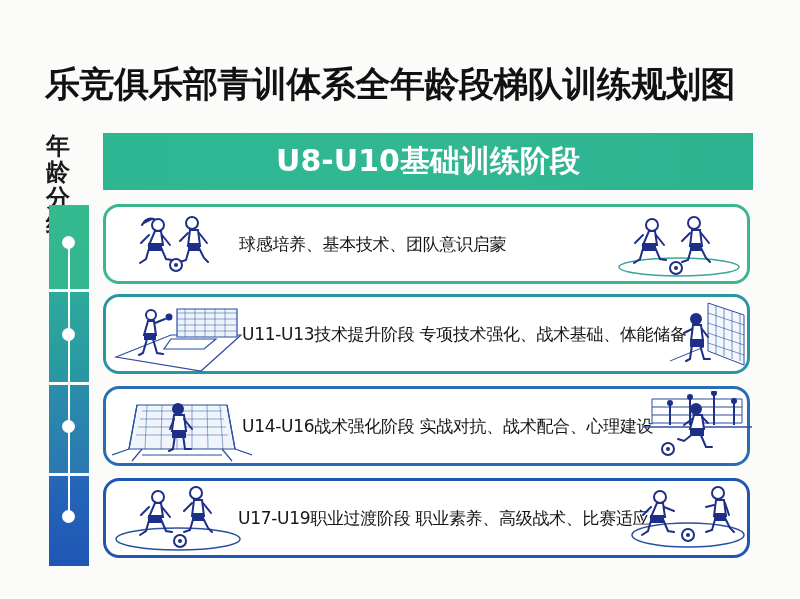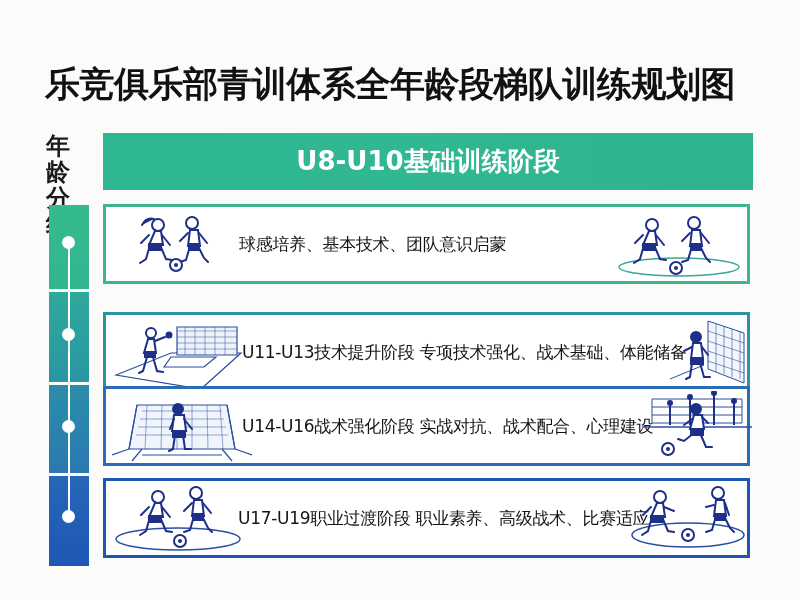--- a/index.html
+++ b/index.html
@@ -14,35 +14,35 @@
     font-size:35px; font-weight:bold; color:#111; letter-spacing:-0.5px;
     line-height:44px;
   }
   .age-label {
     position:absolute; left:46px; top:133px; width:44px;
     font-size:24px; font-weight:bold; color:#1a1a1a; line-height:26px;
   }
   .header-bar {
     position:absolute; left:103px; top:133px; width:650px; height:57px;
     background:linear-gradient(90deg,#2eb592,#31b893 50%,#2db38f);
-    color:#fff; font-size:26px; font-weight:bold;
+    color:#fff; font-size:30px; font-weight:bold;
     display:flex; align-items:center; justify-content:center;
   }
   .rail-seg {
     position:absolute; left:49px; width:40px;
   }
   .rail-dot {
     position:absolute; left:62px; width:13px; height:13px; border-radius:50%; background:#fff;
   }
   .rail-line {
     position:absolute; left:68px; width:1.5px; background:#fff;
   }
   .card {
     position:absolute; left:103px; width:647px; height:80px;
-    border:3px solid; border-radius:0; background:#fff; box-sizing:border-box;
+    border:3px solid; border-radius:16px; background:#fff; box-sizing:border-box;
   }
   .card-text {
     position:absolute; top:50%; transform:translateY(-50%);
     font-size:17px; color:#151515; white-space:nowrap; letter-spacing:-0.3px;
   }
   .illus { position:absolute; }
 </style>
 </head>
 <body>
 
@@ -110,21 +110,21 @@
       <path d="M78 35 l-4 14 l-6 2"></path>
         <path d="M86 35 l6 12 l4 4"></path>
     </g>
     <rect x="28" y="32" width="14" height="8" fill="#1d2f86"></rect>
     <rect x="76" y="32" width="12" height="8" fill="#1d2f86"></rect>
     <circle cx="62" cy="57" r="6" fill="#fff" stroke="#1d2f86" stroke-width="2"></circle>
     <circle cx="62" cy="57" r="2" fill="#1d2f86"></circle>
   </svg>
 </div>
 
-<div class="card" style="top:312px;border-color:#2a94a3;padding-left:31px;">
+<div class="card" style="top:294px;border-color:#2a94a3;padding-left:31px;">
   <svg class="illus" width="140" height="74" style="left:5px;top:2px;" viewBox="0 0 140 74">
     <g stroke="#2a4fa0" stroke-width="1.2" fill="none">
       <path d="M5 58 l55 -22 l70 0 l-40 36 z"></path>
       <path d="M60 40 l45 0 l-12 10 l-40 0 z"></path>
       <path d="M66 10 l60 0 l0 28 l-60 0 z" fill="#eef3fa"></path>
       <path d="M66 14 l60 0 M66 20 l60 0 M66 26 l60 0 M66 32 l60 0 M74 10 l0 28 M84 10 l0 28 M94 10 l0 28 M104 10 l0 28 M114 10 l0 28" stroke-width="0.5"></path>
     </g>
     <g stroke="#1d2f86" stroke-width="2" fill="none" stroke-linecap="round">
       <circle cx="40" cy="16" r="5" fill="#fff"></circle>
       <path d="M37 22 l-4 14 l12 0 l-2 -14 z" fill="#fff"></path>

